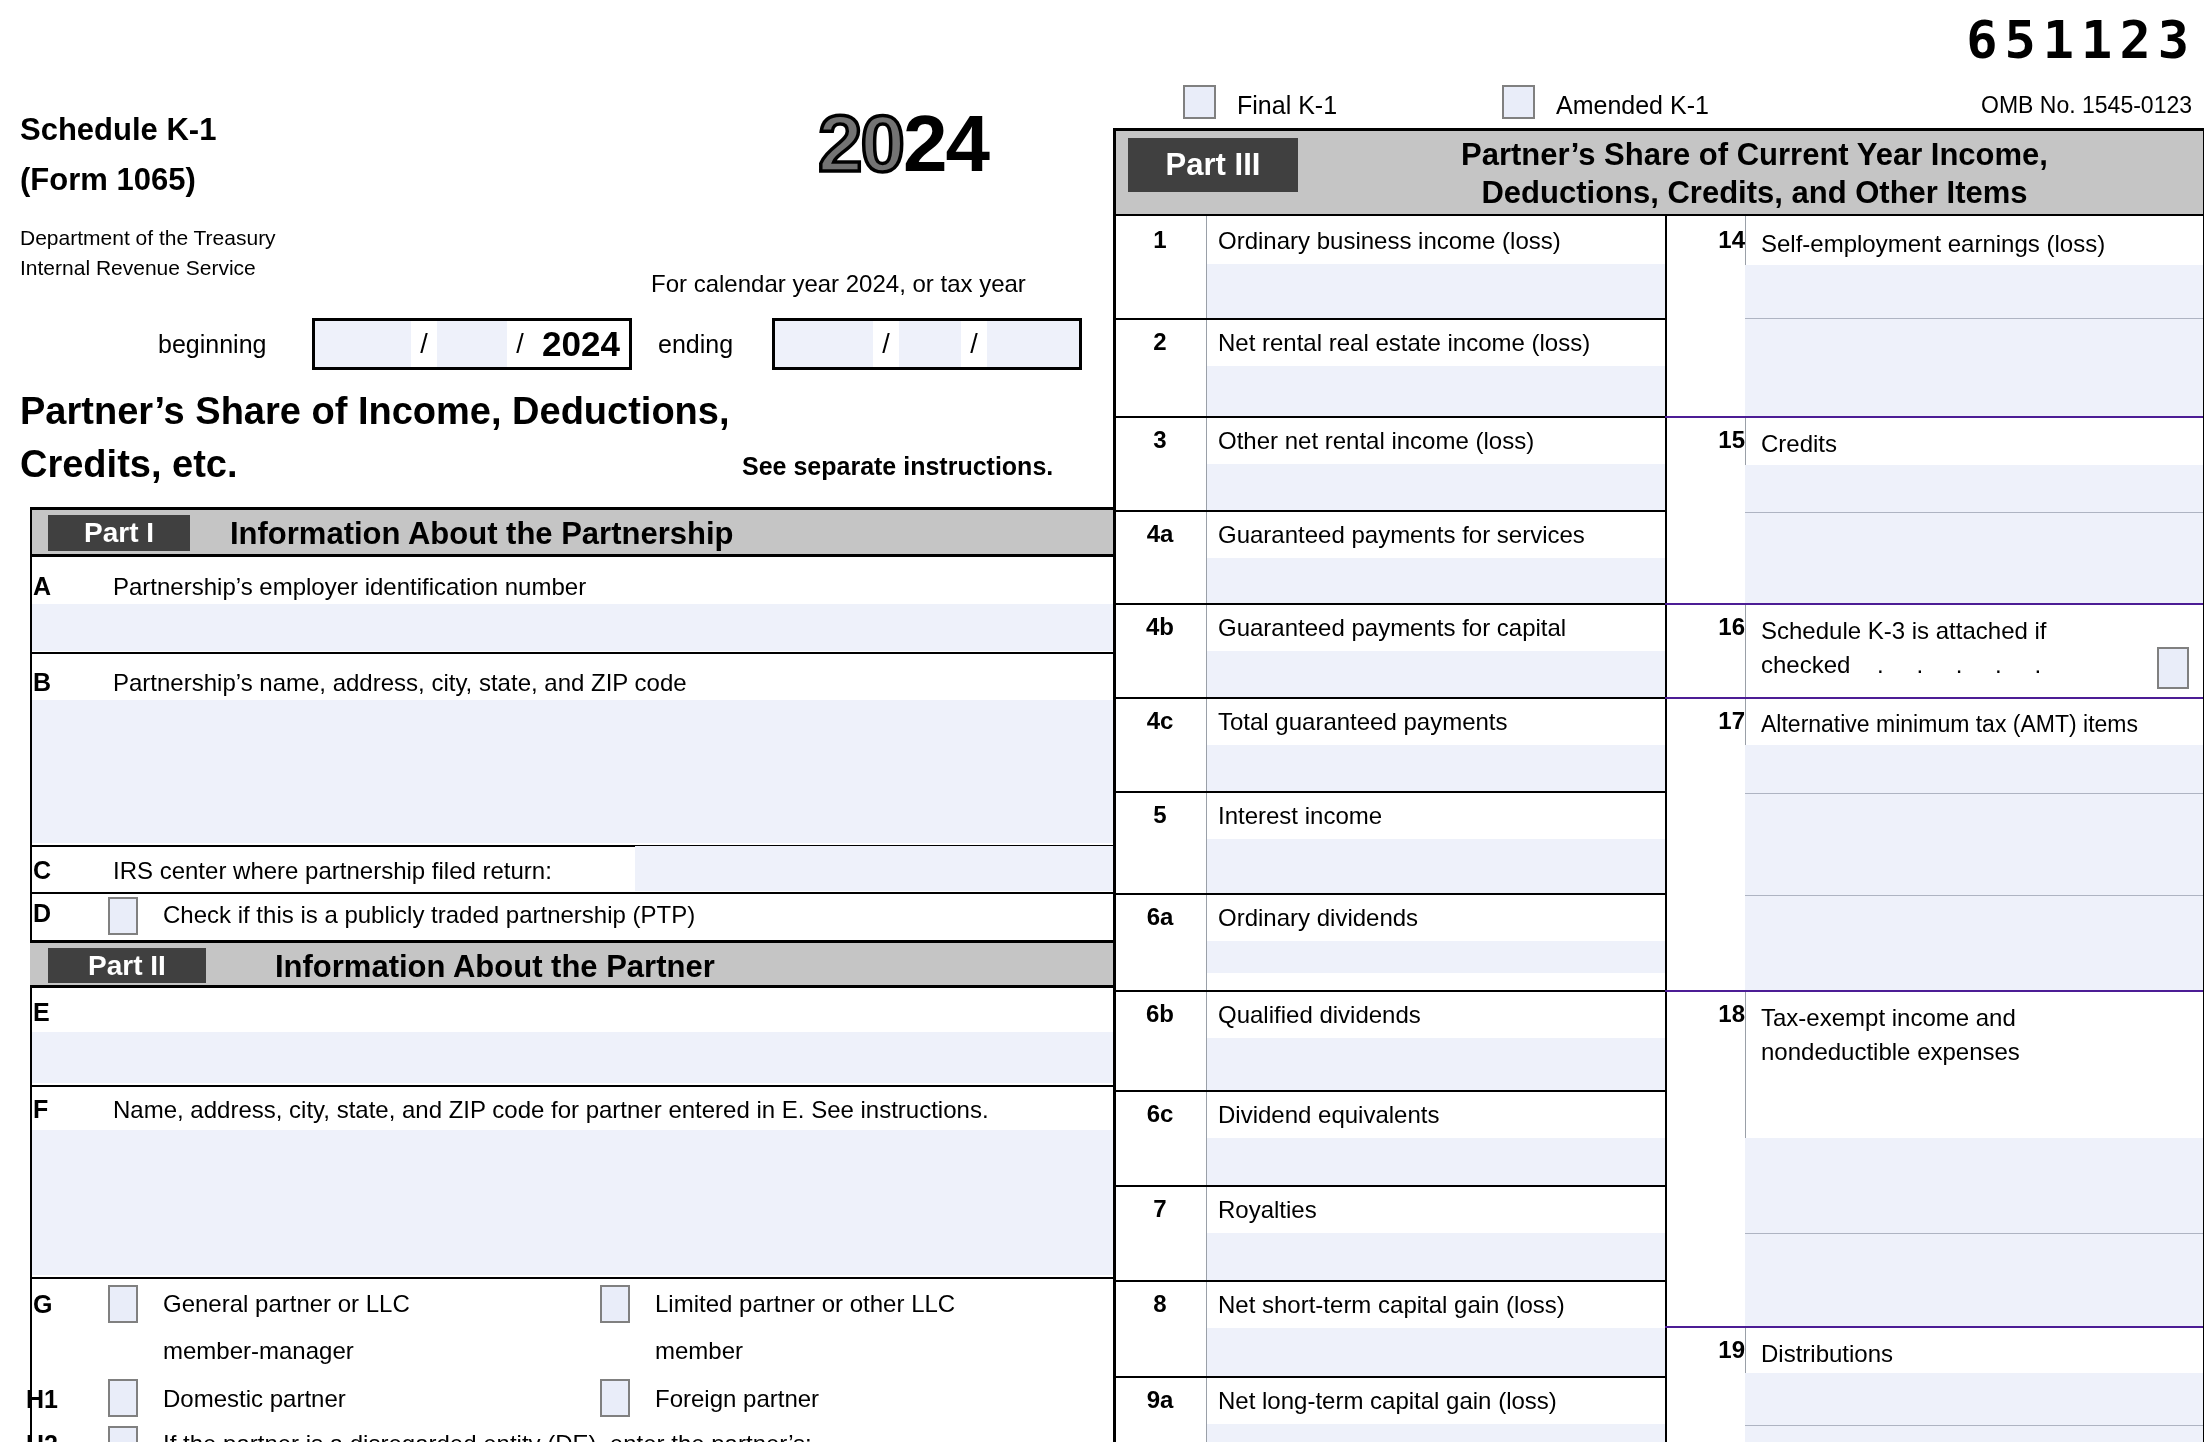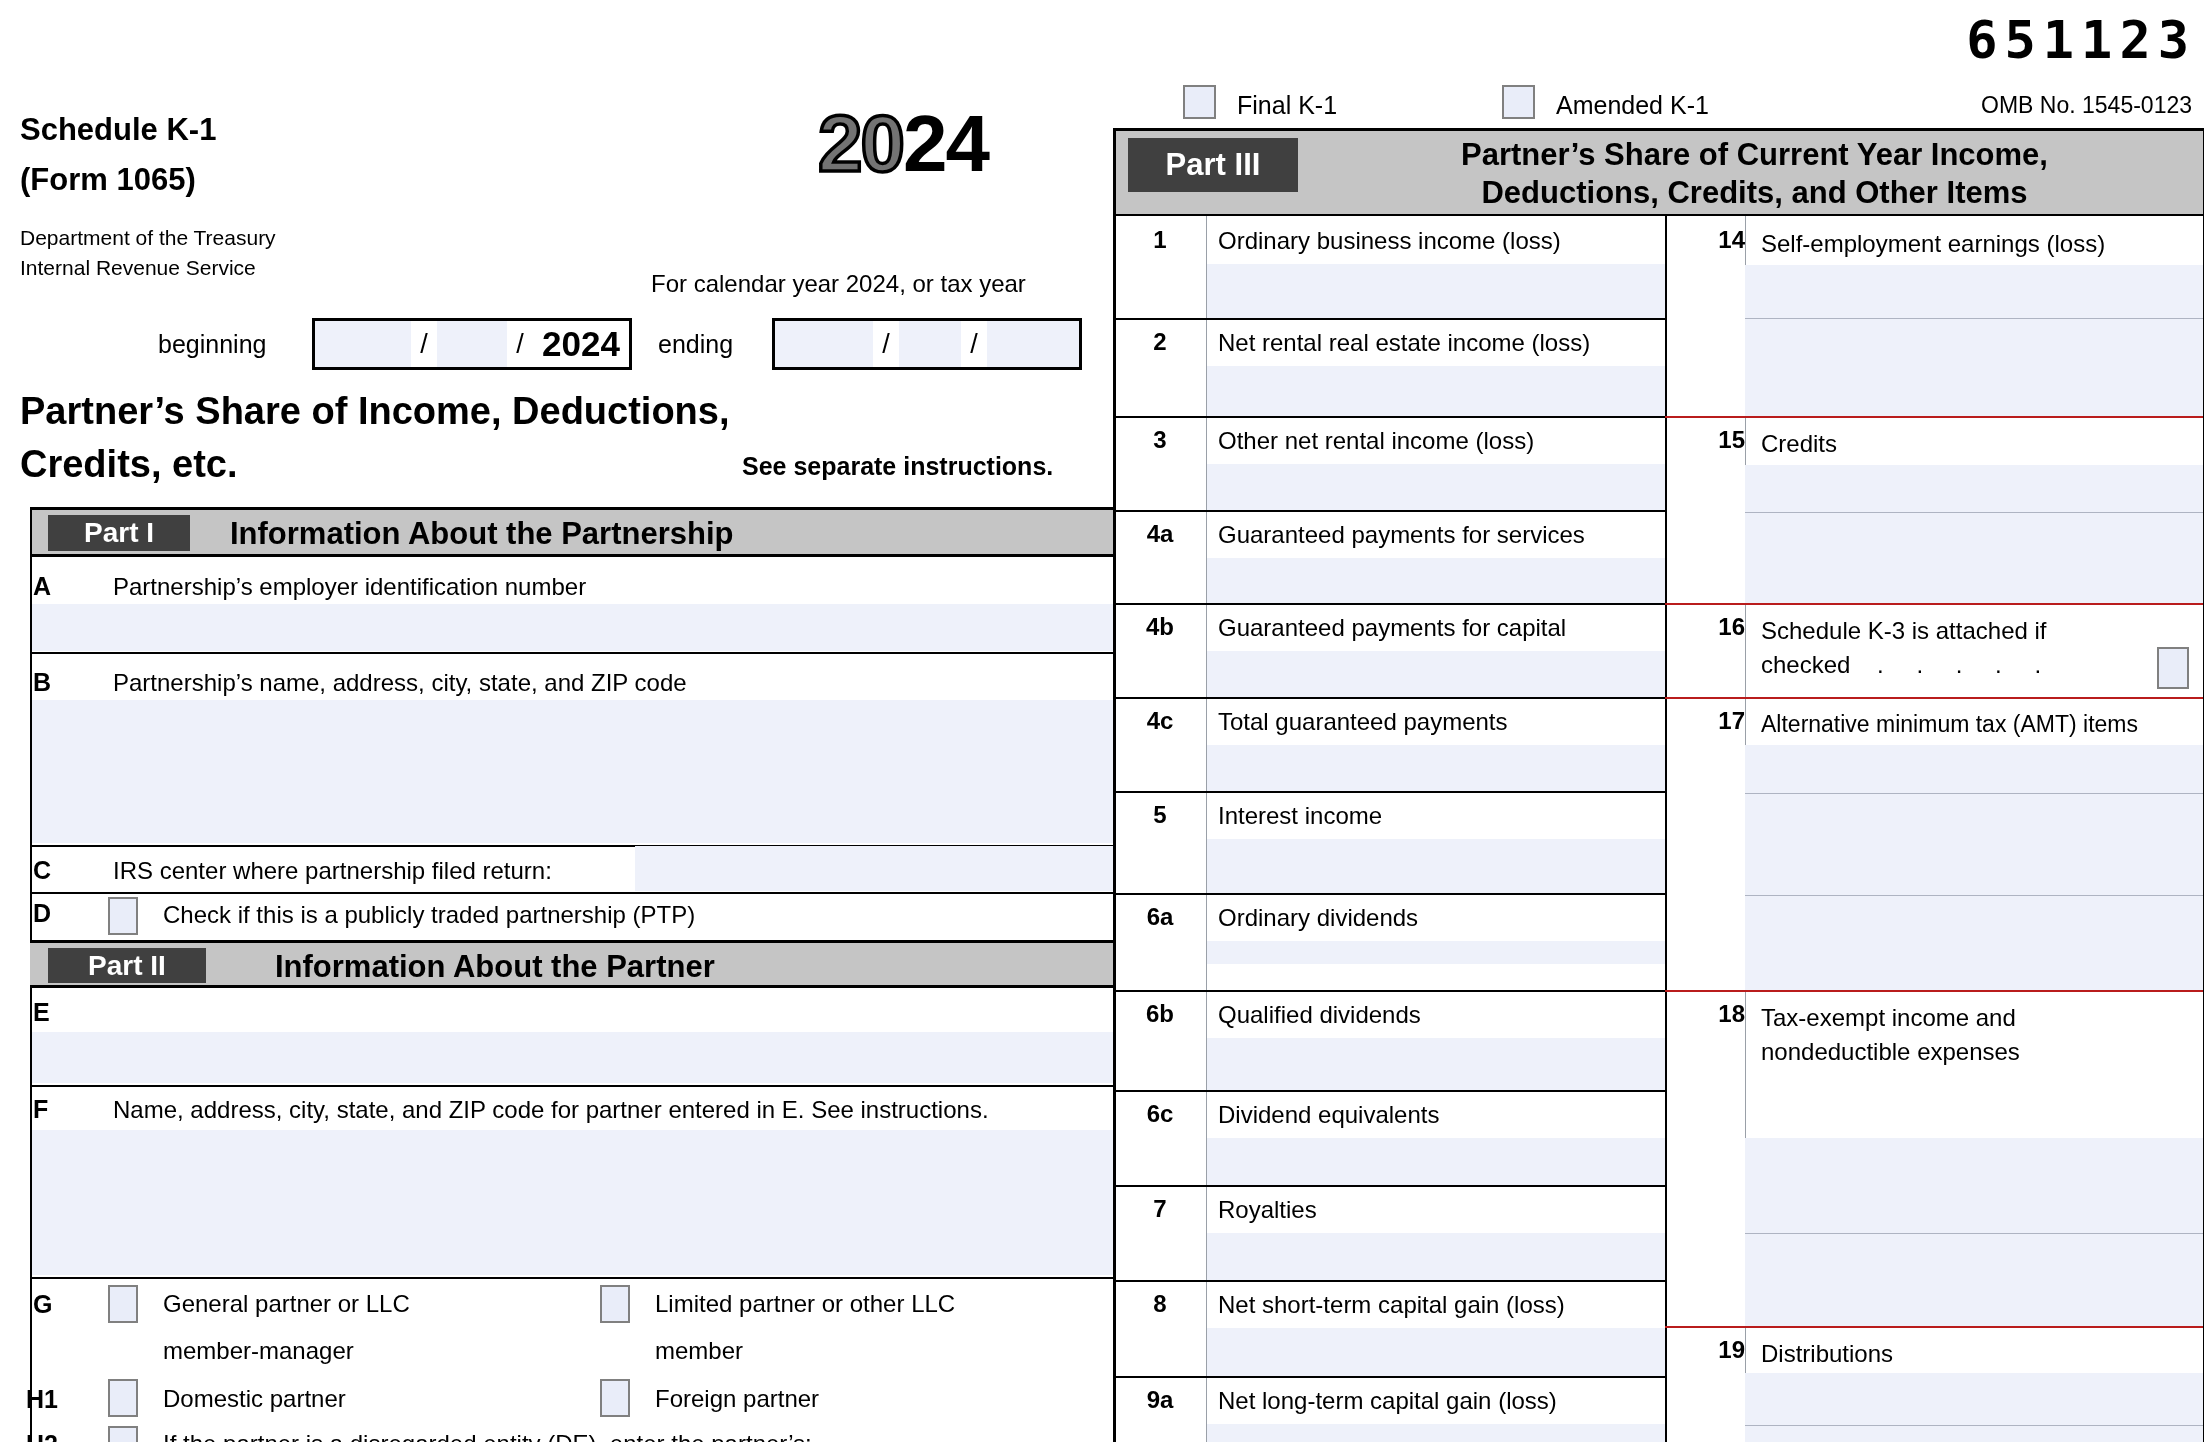--- a/index.html
+++ b/index.html
@@ -38,21 +38,21 @@
   
   .p3box{position:absolute;left:1113px;top:128px;width:1087px;height:1314px;
          border-left:3px solid #000;border-right:3px solid #000;border-top:3px solid #000;
          box-sizing:content-box;overflow:hidden;}
   .p3head{position:absolute;left:0;top:0;width:100%;height:85px;background:var(--bar_gray,#c5c5c5);
           border-bottom:2px solid #000;box-sizing:border-box;}
   .p3row{position:absolute;left:0;width:549px;border-top:2px solid #000;box-sizing:border-box;}
   .p3num{position:absolute;left:0;top:8px;width:88px;text-align:center;font-size:24px;font-weight:bold;}
   .p3lab{position:absolute;left:102px;top:9px;right:2px;font-size:24px;line-height:1.15;}
   .p3in{position:absolute;left:91px;right:0;bottom:0;background:var(--input_fill,#eef1fa);}
-  .p3seg{position:absolute;left:549px;width:538px;border-top:2px solid #b91c1c;box-sizing:border-box;}
+  .p3seg{position:absolute;left:549px;width:538px;border-top:2px solid #4c1d95;box-sizing:border-box;}
   .p3num2{position:absolute;left:0;top:8px;width:80px;text-align:right;font-size:24px;font-weight:bold;}
   .p3lab2{position:absolute;left:96px;top:9px;right:0;font-size:24px;line-height:1.42;}
   .p3in2{position:absolute;left:80px;right:0;background:var(--input_fill,#eef1fa);}
   .fline{position:absolute;left:80px;right:0;height:1px;background:#aeb4c2;}
   .vgray{position:absolute;top:85px;bottom:0;width:1px;background:#9aa0a8;}
 </style>
 </head>
 <body>
 
 <div class="page">
@@ -194,21 +194,21 @@
     <div class="p3row" style="top:566px;height:94px;">
       <div class="p3num">4c</div>
       <div class="p3lab nowrap">Total guaranteed payments</div>
       <div class="p3in" style="top:46px;"></div>
     </div>
     <div class="p3row" style="top:660px;height:102px;">
       <div class="p3num">5</div>
       <div class="p3lab nowrap">Interest income</div>
       <div class="p3in" style="top:46px;"></div>
     </div>
-    <div class="p3row" style="top:762px;height:71px;">
+    <div class="p3row" style="top:762px;height:80px;">
       <div class="p3num">6a</div>
       <div class="p3lab nowrap">Ordinary dividends</div>
       <div class="p3in" style="top:46px;"></div>
     </div>
     <div class="p3row" style="top:859px;height:100px;">
       <div class="p3num">6b</div>
       <div class="p3lab nowrap">Qualified dividends</div>
       <div class="p3in" style="top:46px;"></div>
     </div>
     <div class="p3row" style="top:959px;height:95px;">

